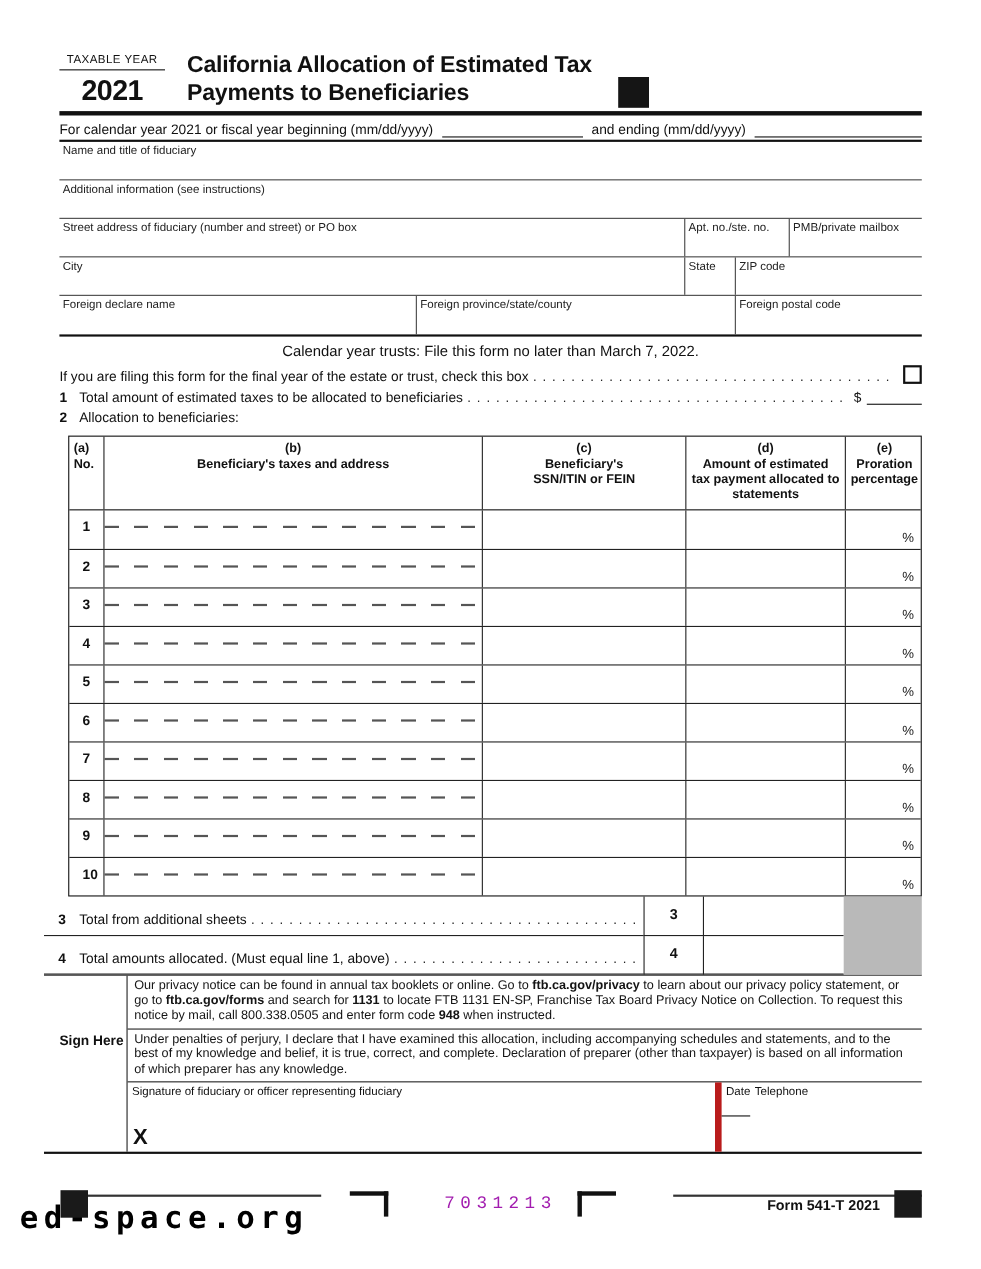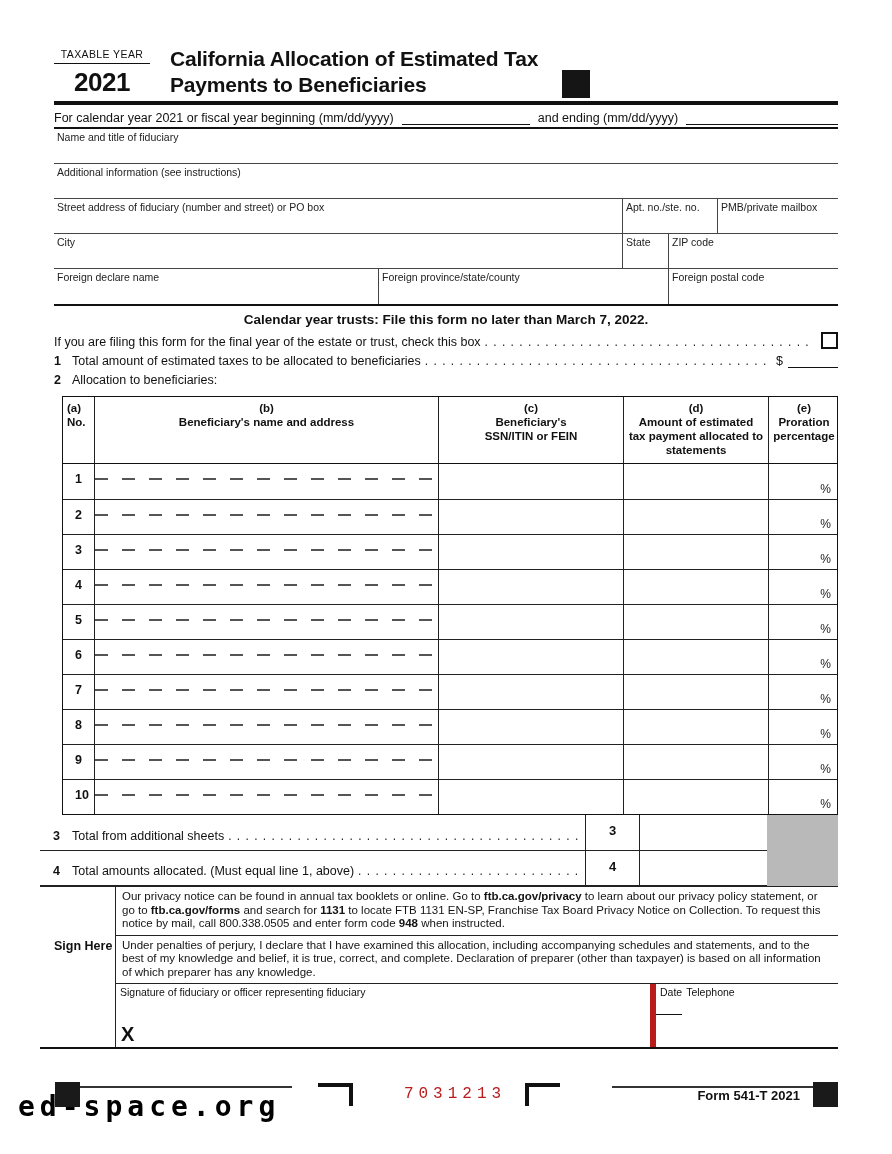--- a/index.html
+++ b/index.html
@@ -33,21 +33,21 @@
   .addr { margin: 2px 54px 0 54px; border-top: 2.5px solid #111; border-bottom: 2.5px solid #111; }
   .arow { display:flex; height: 35px; border-bottom: 1px solid #444; }
   .arow:last-child { border-bottom: none; }
   .acell { padding: 2px 0 0 3px; font-size: 10.5px; color:#222; }
   .acell + .acell { border-left: 1px solid #444; }
   .w-main { width: 568px; }
   .w-apt { width: 95px; }  .w-pmb { flex:1; }
   .w-state { width: 46px; } .w-zip { flex:1; }
   .w-fcountry { width: 324px; } .w-fprov { width: 290px; } .w-fpostal { flex:1; }
   
-  .notice { text-align:center; font-size: 13.5px; font-weight: bold; margin: 6px 54px 0 54px; }
+  .notice { text-align:center; font-size: 13.5px; font-weight: normal; margin: 6px 54px 0 54px; }
   .bodyline { display:flex; align-items:flex-end; margin: 5px 54px 0 54px; font-size: 12.5px; }
   .lnum { font-weight: bold; width: 18px; flex:none; }
   .leader { flex: 1; overflow: hidden; white-space: nowrap; margin: 0 4px; }
   .leader::after { content: ". . . . . . . . . . . . . . . . . . . . . . . . . . . . . . . . . . . . . . . . . . . . . . . . . . . . . . . . . . . . . . . . . . . . . . . . . . . . . . . . . . . . . . . . . . . . . . . . . . . . . . . . . . . . . . . . . . . . . . . . . . . . ."; font-size: 12px; letter-spacing: 1px; color:#222; }
   .checkbox { width: 17px; height: 17px; border: 2px solid #111; flex:none; margin-left: 4px; background:#fff; }
   .amt-blank { width: 50px; height: 14px; border-bottom: 1.5px solid #111; flex:none; margin-left: 5px; }
   .dollar { flex:none; }
   
   .btable { margin: 9px 54px 0 62px; width: 776px; border: 1.5px solid #111; }
   .thead { display:flex; height: 67px; border-bottom: 1.5px solid #111; font-size: 11.5px; font-weight: bold; }
@@ -93,21 +93,21 @@
   .fsq { position:absolute; width: 25px; height: 25px; background: #1a1a1a; z-index: 3; }
   .fsq-left { left: 55px; top: 1082px; }
   .fsq-right { left: 813px; top: 1082px; }
   .fline { position:absolute; height: 2px; background: #333; top: 1086px; z-index: 1; }
   .fline-left { left: 80px; width: 212px; }
   .fline-right { left: 612px; width: 226px; }
   .bracket { position:absolute; width: 35px; height: 23px; top: 1083px; z-index: 2; }
   .bracket-left { left: 318px; border-top: 4px solid #111; border-right: 4px solid #111; }
   .bracket-right { left: 525px; border-top: 4px solid #111; border-left: 4px solid #111; }
   .scanline { position:absolute; left: 395px; top: 1085px; width: 120px; text-align:center;
-    font-family: "Liberation Mono", monospace; font-size: 16px; letter-spacing: 5px; color:#b91c1c; z-index: 2; }
+    font-family: "Liberation Mono", monospace; font-size: 16px; letter-spacing: 5px; color:#a21caf; z-index: 2; }
   .formfooter { position:absolute; right: 92px; top: 1088px; font-size: 13px; font-weight: 600; z-index: 2; }
   .watermark { position:absolute; left: 18px; top: 1090px;
     font-family: "DejaVu Sans Mono", monospace; font-size: 28px; color: #000000;
     letter-spacing: 5px; z-index: 1; white-space: nowrap; font-weight: bold; }
 </style>
 </head>
 <body>
 
 <div class="sheet">
 
@@ -177,21 +177,21 @@
   </div>
 
   <div class="btable">
     <div class="thead">
       <div class="th col-a">
         <div>(a)</div>
         <div>No.</div>
       </div>
       <div class="th col-b">
         <div>(b)</div>
-        <div>Beneficiary's name and address</div>
+        <div>Beneficiary's taxes and address</div>
       </div>
       <div class="th col-c">
         <div>(c)</div>
         <div>Beneficiary's</div>
         <div>SSN/ITIN or FEIN</div>
       </div>
       <div class="th col-d">
         <div>(d)</div>
         <div>Amount of estimated</div>
         <div>tax payment allocated to</div>

